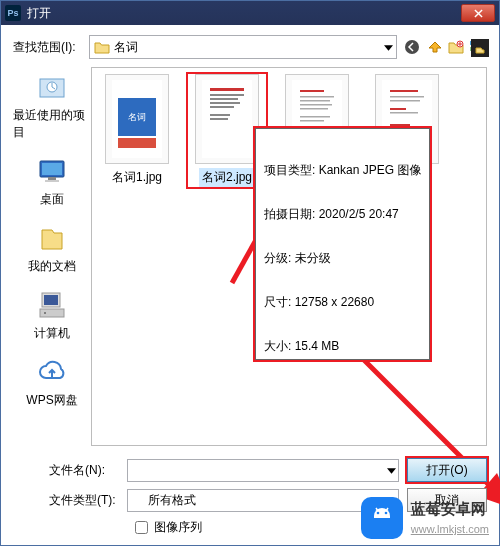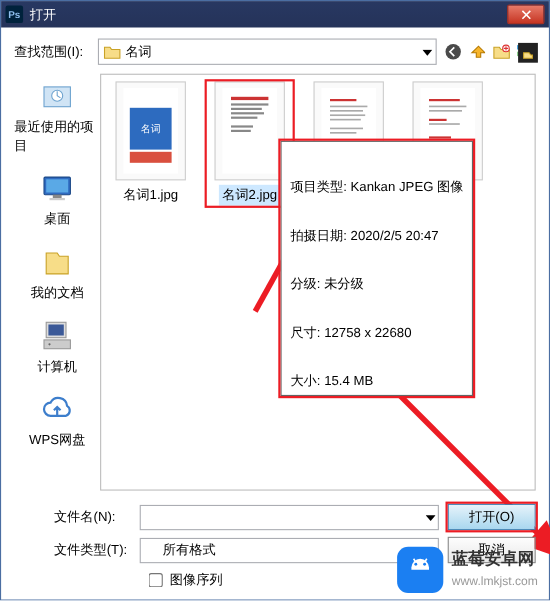--- a/index.html
+++ b/index.html
@@ -227,21 +227,21 @@
   display: flex;
   align-items: center;
   justify-content: center;
 }
 .wm-text {
   display: flex;
   flex-direction: column;
   line-height: 1.1;
 }
 .wm-title { font-size: 15px; font-weight: bold; color: #333; }
-.wm-url { font-size: 11px; color: #999; margin-top: 6px; }
+.wm-url { font-size: 11px; color: #999; margin-top: 6px; text-decoration: underline; }
 .drop svg { width: 9px; height: 6px; }
 .recent-box {
   position: absolute;
   right: 10px;
   top: 38px;
   width: 18px;
   height: 18px;
   background: #222;
   display: flex;
   align-items: center;

